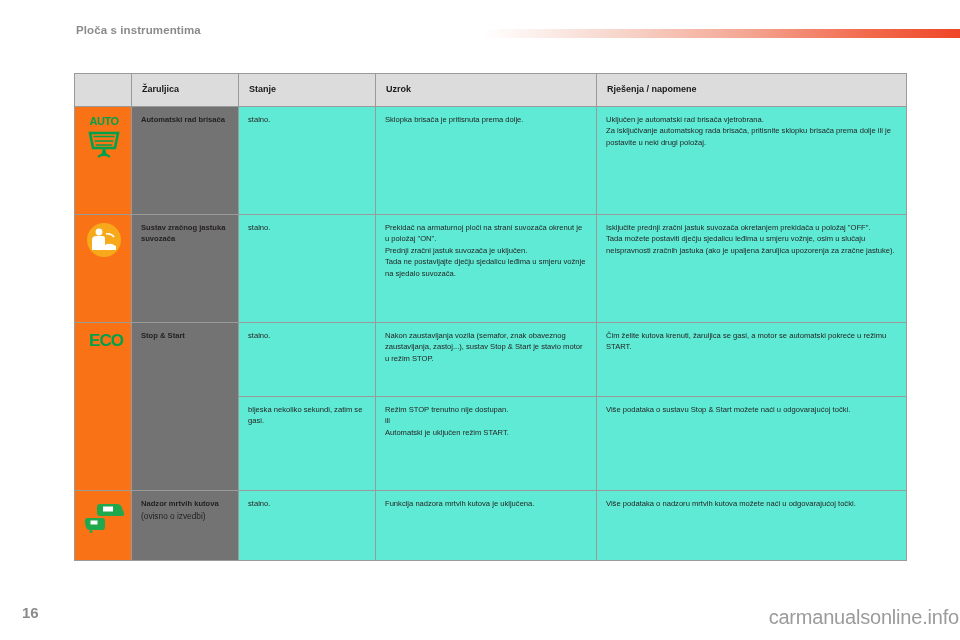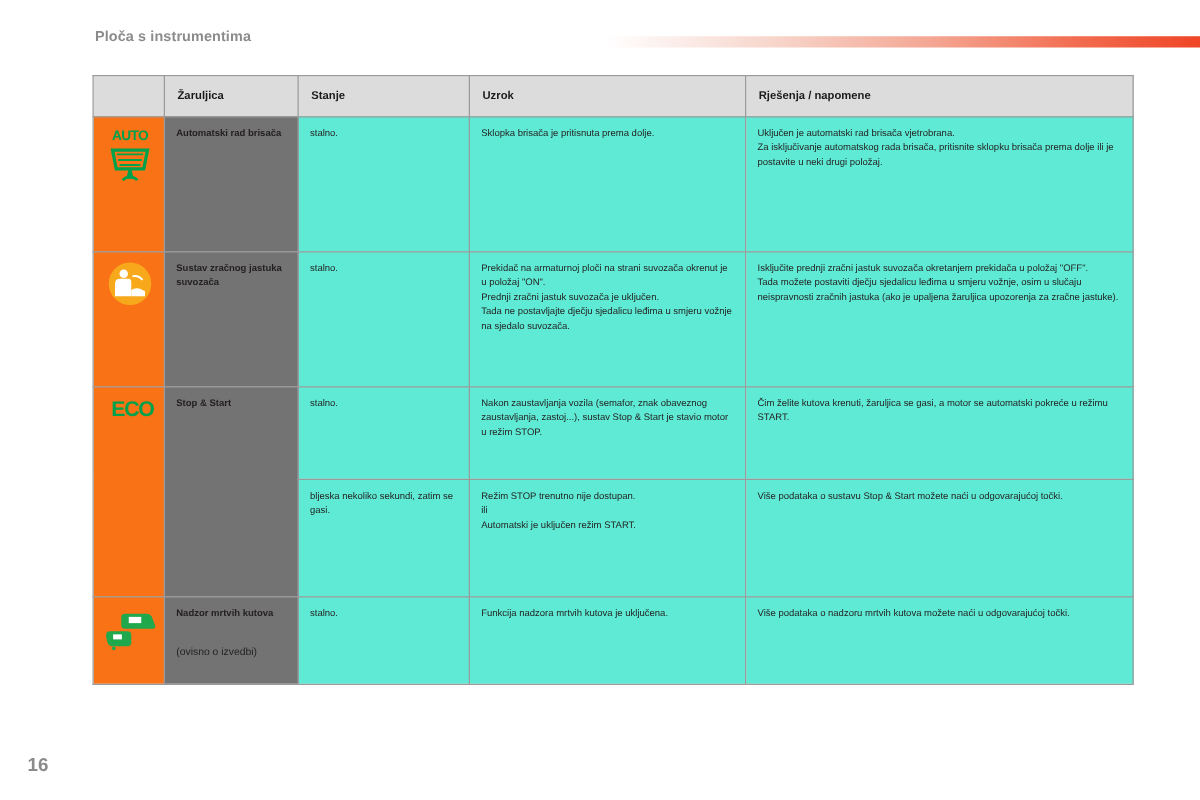--- a/index.html
+++ b/index.html
@@ -16,21 +16,21 @@
     position: absolute; left: 76px; top: 24px;
     font-size: 11.5px; font-weight: bold; color: #8b8b8b;
     letter-spacing: .1px; white-space: nowrap;
   }
   .hdr-bar {
     position: absolute; left: 484px; top: 29px; width: 476px; height: 9px;
     background: linear-gradient(to right, #ffffff 0%, #f7d6cc 28%, #f4a693 55%, #f26b4e 80%, #ef4526 100%);
   }
 
   
-  .tbl-wrap { position: absolute; left: 74px; top: 60px; width: 832px; }
+  .tbl-wrap { position: absolute; left: 74px; top: 73px; width: 832px; }
   table.legend {
     width: 832px; border-collapse: collapse;
     table-layout: fixed;
     border: 1px solid #9a9a9a;
   }
   table.legend col.c-icon  { width: 57px; }
   table.legend col.c-name  { width: 107px; }
   table.legend col.c-state { width: 137px; }
   table.legend col.c-cause { width: 221px; }
   table.legend col.c-sol   { width: 310px; }
@@ -66,21 +66,21 @@
     font-size: 9px;
     font-weight: bold;
     line-height: 1.42;
     padding: 9px 8px 8px 10px;
     color: #1a1a1a;
   }
   td.name-cell .variant {
     font-weight: normal;
     font-size: 8.3px;
     display: block;
-    margin-top: 19px;
+    margin-top: 1px;
   }
   td.state-cell, td.cause-cell, td.sol-cell { background: #5eead4; }
 
   .row-tall td { height: 108px; }
 
   
   .ico { display: inline-block; line-height: 0; }
 
   .ico-auto-wiper { width: 40px; height: 40px; position: relative; }
 
@@ -215,14 +215,15 @@
           <td class="state-cell" style="height:70px">stalno.</td>
           <td class="cause-cell">Funkcija nadzora mrtvih kutova je uključena.</td>
           <td class="sol-cell">Više podataka o nadzoru mrtvih kutova možete naći u odgovarajućoj točki.</td>
         </tr>
 
       </tbody>
     </table>
   </div>
 
   <div class="page-num">16</div>
+  <div class="watermark">carmanualsonline.info</div>
 
 </div>
 
 </body></html>

